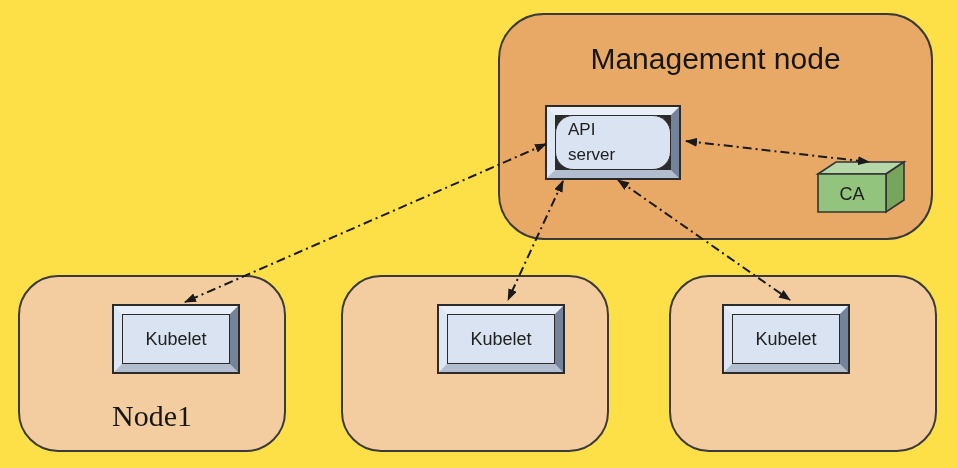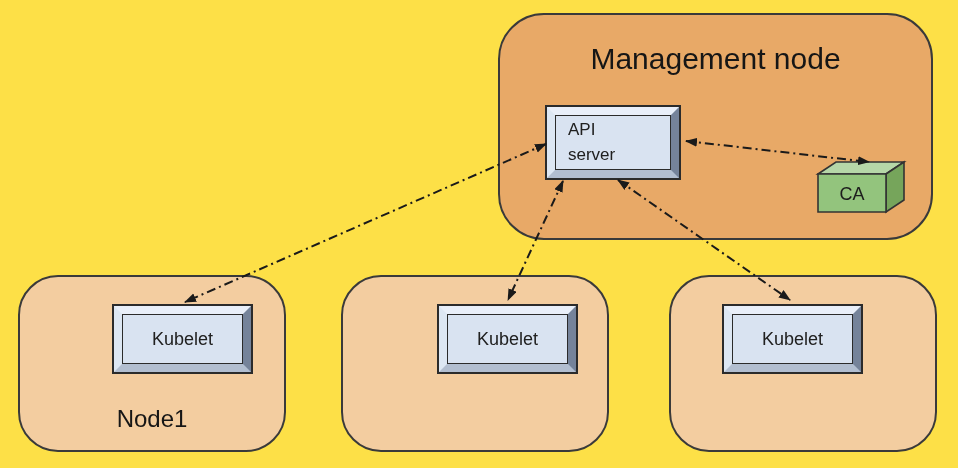--- a/index.html
+++ b/index.html
@@ -6,31 +6,31 @@
   .canvas{position:relative;width:958px;height:468px;background:#fde047;overflow:hidden;padding-left:40px;}
 
   
   .group{position:absolute;border:2.5px solid #3a3a3a;box-sizing:border-box;}
   .mgmt{left:498px;top:13px;width:435px;height:227px;border-radius:46px;background:var(--management-node-fill,#e8a967);}
   .worker{top:275px;width:268px;height:177px;border-radius:40px;background:var(--worker-node-fill,#f3cda0);}
   #node1{left:18px;} #node2{left:341px;} #node3{left:669px;}
 
   .group-title{position:absolute;text-align:center;color:#161616;}
   .mgmt-title{top:27px;left:50%;transform:translateX(-50%);width:260px;font-size:30px;line-height:1.12;}
-  .node-label{left:0;right:0;bottom:17px;font-size:24px;}
+  .node-label{left:0;right:0;bottom:17px;font-size:30px;font-family:Liberation Serif, serif;}
 
   
   .bevel{position:absolute;border:2px solid #2b2b2b;box-sizing:border-box;background:#2b2b2b;}
   .bevel-frame{width:100%;height:100%;box-sizing:border-box;border:8px solid;
     border-color:#e9eff9 #75839a #b2bed0 #dde7f3;}
   .bevel-face{width:100%;height:100%;box-sizing:border-box;border:1px solid #2b2b2b;
     background:var(--component-face,#d9e3f1);display:flex;align-items:center;justify-content:center;color:#202020;}
   .api-box{left:45px;top:90px;width:136px;height:75px;}
-  .api-face{justify-content:flex-start;padding-left:12px;font-size:17px;line-height:1.45;}
-  .kubelet-box{top:27px;width:141px;height:70px;}
+  .api-face{justify-content:flex-start;padding-left:12px;font-size:17px;line-height:1.45;border-radius:18px;}
+  .kubelet-box{top:27px;width:128px;height:70px;}
   #kubelet1{left:92px;} #kubelet2{left:94px;} #kubelet3{left:51px;}
   .kubelet-face{font-size:18px;}
 
   
   svg.overlay{position:absolute;left:0;top:0;width:958px;height:468px;pointer-events:none;}
   .edge{stroke:var(--connector,#1a1a1a);stroke-width:2;fill:none;stroke-dasharray:9 4 2 4;}
   .arrowhead{fill:var(--connector,#1a1a1a);}
   .ca-front{fill:var(--ca-front,#93c47d);stroke:var(--outline,#333333);stroke-width:1.6;}
   .ca-top{fill:var(--ca-top,#b6d7a8);stroke:var(--outline,#333333);stroke-width:1.6;}
   .ca-side{fill:var(--ca-side,#76a55b);stroke:var(--outline,#333333);stroke-width:1.6;}

